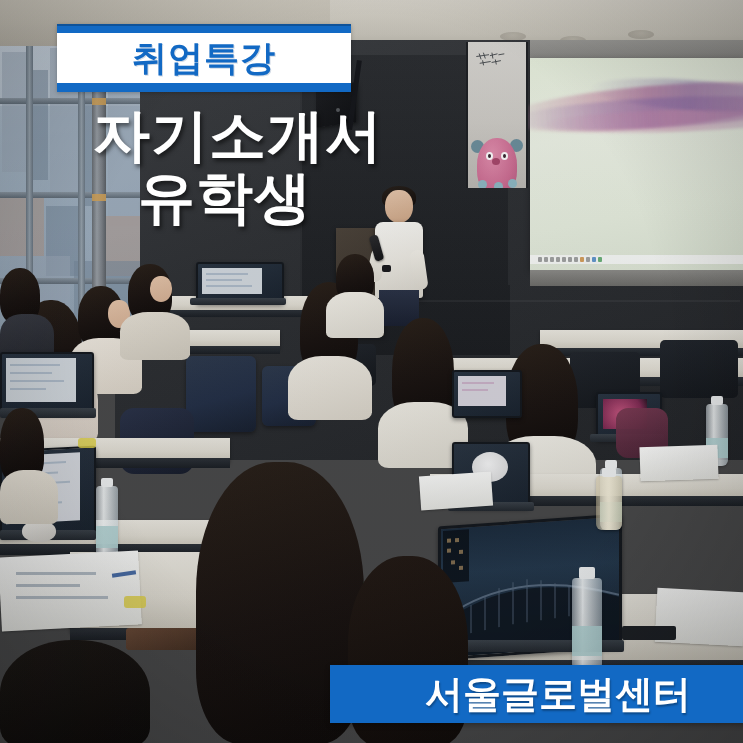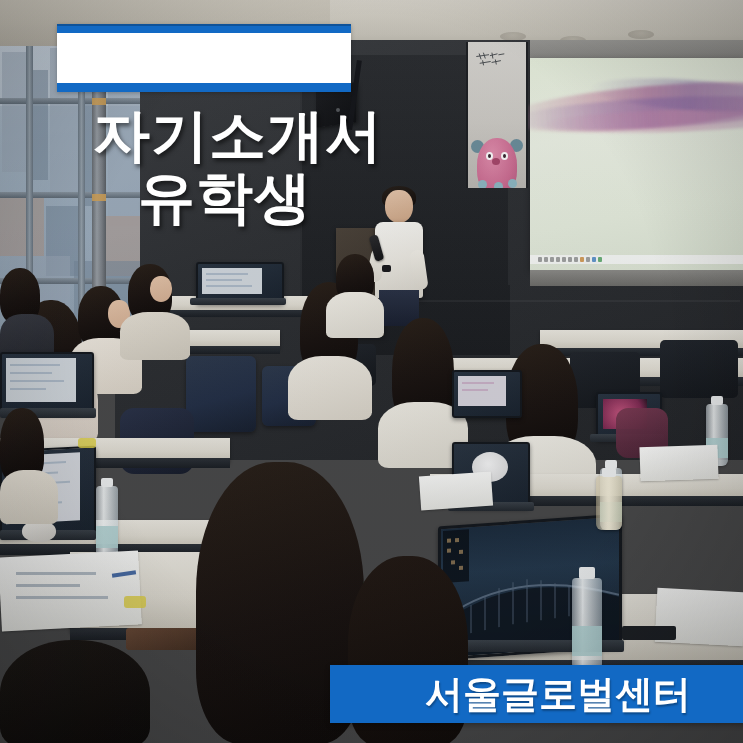--- a/index.html
+++ b/index.html
@@ -591,20 +591,21 @@
       <div class="hair" style="left:0px;top:408px;width:44px;height:74px;border-radius:46% 46% 30% 30%;"></div>
       <div class="shoulder" style="left:0px;top:470px;width:58px;height:54px;background:linear-gradient(165deg,#f0eade,#d5cfc2);"></div>
     </div>
 
     <div class="tint"></div>
     <div class="vignette"></div>
   </div>
 
   <div class="badge-top">
     <div class="bar top"></div>
+    <div class="badge-top-label">취업특강</div>
     <div class="bar bottom"></div>
   </div>
 
   <div class="title-block">
     <div class="title-line l2">자기소개서</div>
     <div class="title-line l1">유학생</div>
   </div>
 
   <div class="badge-bottom">
     <span class="badge-bottom-label">서울글로벌센터</span>

